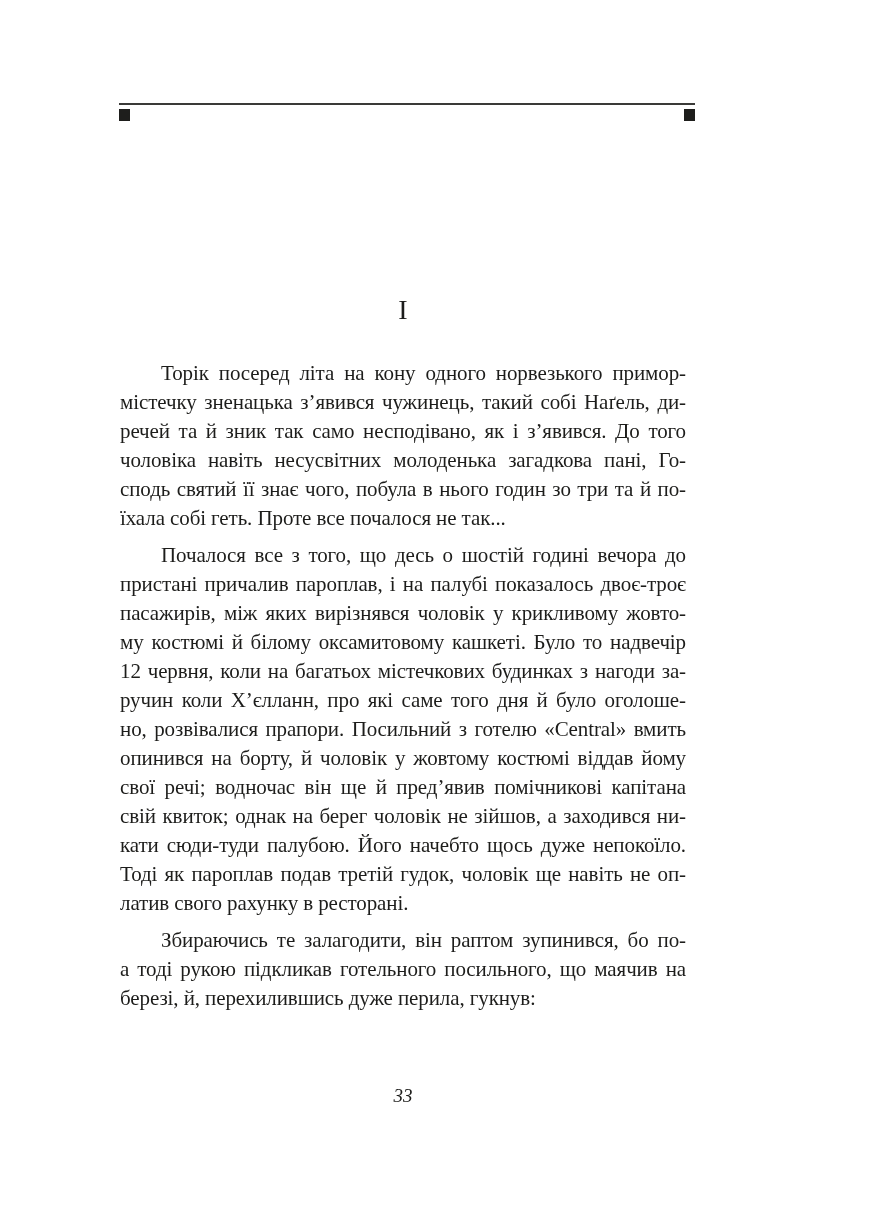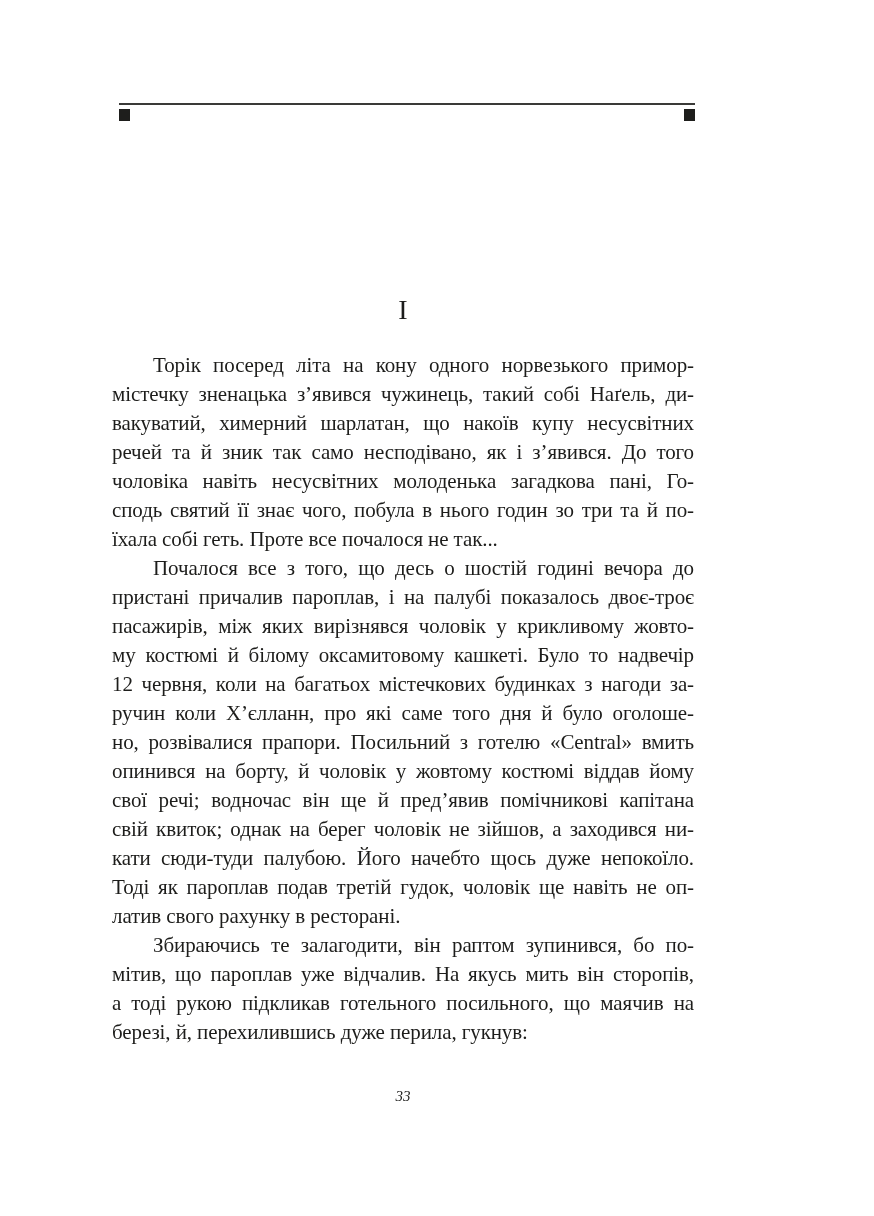--- a/index.html
+++ b/index.html
@@ -45,56 +45,55 @@
   }
   .paragraphs {
     position: absolute;
     left: 112px;
     top: 351px;
     width: 582px;
     font-size: 21px;
     line-height: 29px;
     letter-spacing: -0.1px;
   }
-  .paragraph { margin: 0; padding: 0; }
+  .paragraph { margin: 8px; padding: 0; }
   .line {
     text-align: justify;
     text-align-last: justify;
     white-space: normal;
   }
   .line.first { text-indent: 41px; }
   .line.last  { text-align-last: left; }
 
   .page-number {
     position: absolute;
     left: 112px;
     top: 1082px;
     width: 582px;
     text-align: center;
     font-style: italic;
-    font-size: 15px;
+    font-size: 19px;
     line-height: 28px;
   }
 </style>
 </head>
 <body>
 
 <div class="book-page">
 
   <div class="header-rule"></div>
   <div class="ornament-square ornament-left"></div>
   <div class="ornament-square ornament-right"></div>
 
   <div class="chapter-heading">I</div>
 
   <div class="paragraphs">
       <div class="paragraph">
         <div class="line first">Торік посеред літа на кону одного норвезького примор-</div>
         <div class="line">містечку зненацька з’явився чужинець, такий собі Наґель, ди-</div>
-        <div class="line">вакуватий, химерний шарлатан, що накоїв купу несусвітних</div>
         <div class="line">речей та й зник так само несподівано, як і з’явився. До того</div>
         <div class="line">чоловіка навіть несусвітних молоденька загадкова пані, Го-</div>
         <div class="line">сподь святий її знає чого, побула в нього годин зо три та й по-</div>
         <div class="line last">їхала собі геть. Проте все почалося не так...</div>
       </div>
       <div class="paragraph">
         <div class="line first">Почалося все з того, що десь о шостій годині вечора до</div>
         <div class="line">пристані причалив пароплав, і на палубі показалось двоє-троє</div>
         <div class="line">пасажирів, між яких вирізнявся чоловік у крикливому жовто-</div>
         <div class="line">му костюмі й білому оксамитовому кашкеті. Було то надвечір</div>
@@ -103,21 +102,20 @@
         <div class="line">но, розвівалися прапори. Посильний з готелю «Central» вмить</div>
         <div class="line">опинився на борту, й чоловік у жовтому костюмі віддав йому</div>
         <div class="line">свої речі; водночас він ще й пред’явив помічникові капітана</div>
         <div class="line">свій квиток; однак на берег чоловік не зійшов, а заходився ни-</div>
         <div class="line">кати сюди-туди палубою. Його начебто щось дуже непокоїло.</div>
         <div class="line">Тоді як пароплав подав третій гудок, чоловік ще навіть не оп-</div>
         <div class="line last">латив свого рахунку в ресторані.</div>
       </div>
       <div class="paragraph">
         <div class="line first">Збираючись те залагодити, він раптом зупинився, бо по-</div>
-        <div class="line">мітив, що пароплав уже відчалив. На якусь мить він сторопів,</div>
         <div class="line">а тоді рукою підкликав готельного посильного, що маячив на</div>
         <div class="line last">березі, й, перехилившись дуже перила, гукнув:</div>
       </div>
     </div>
 
   <div class="page-number">33</div>
 
 </div>
 
 </body></html>

